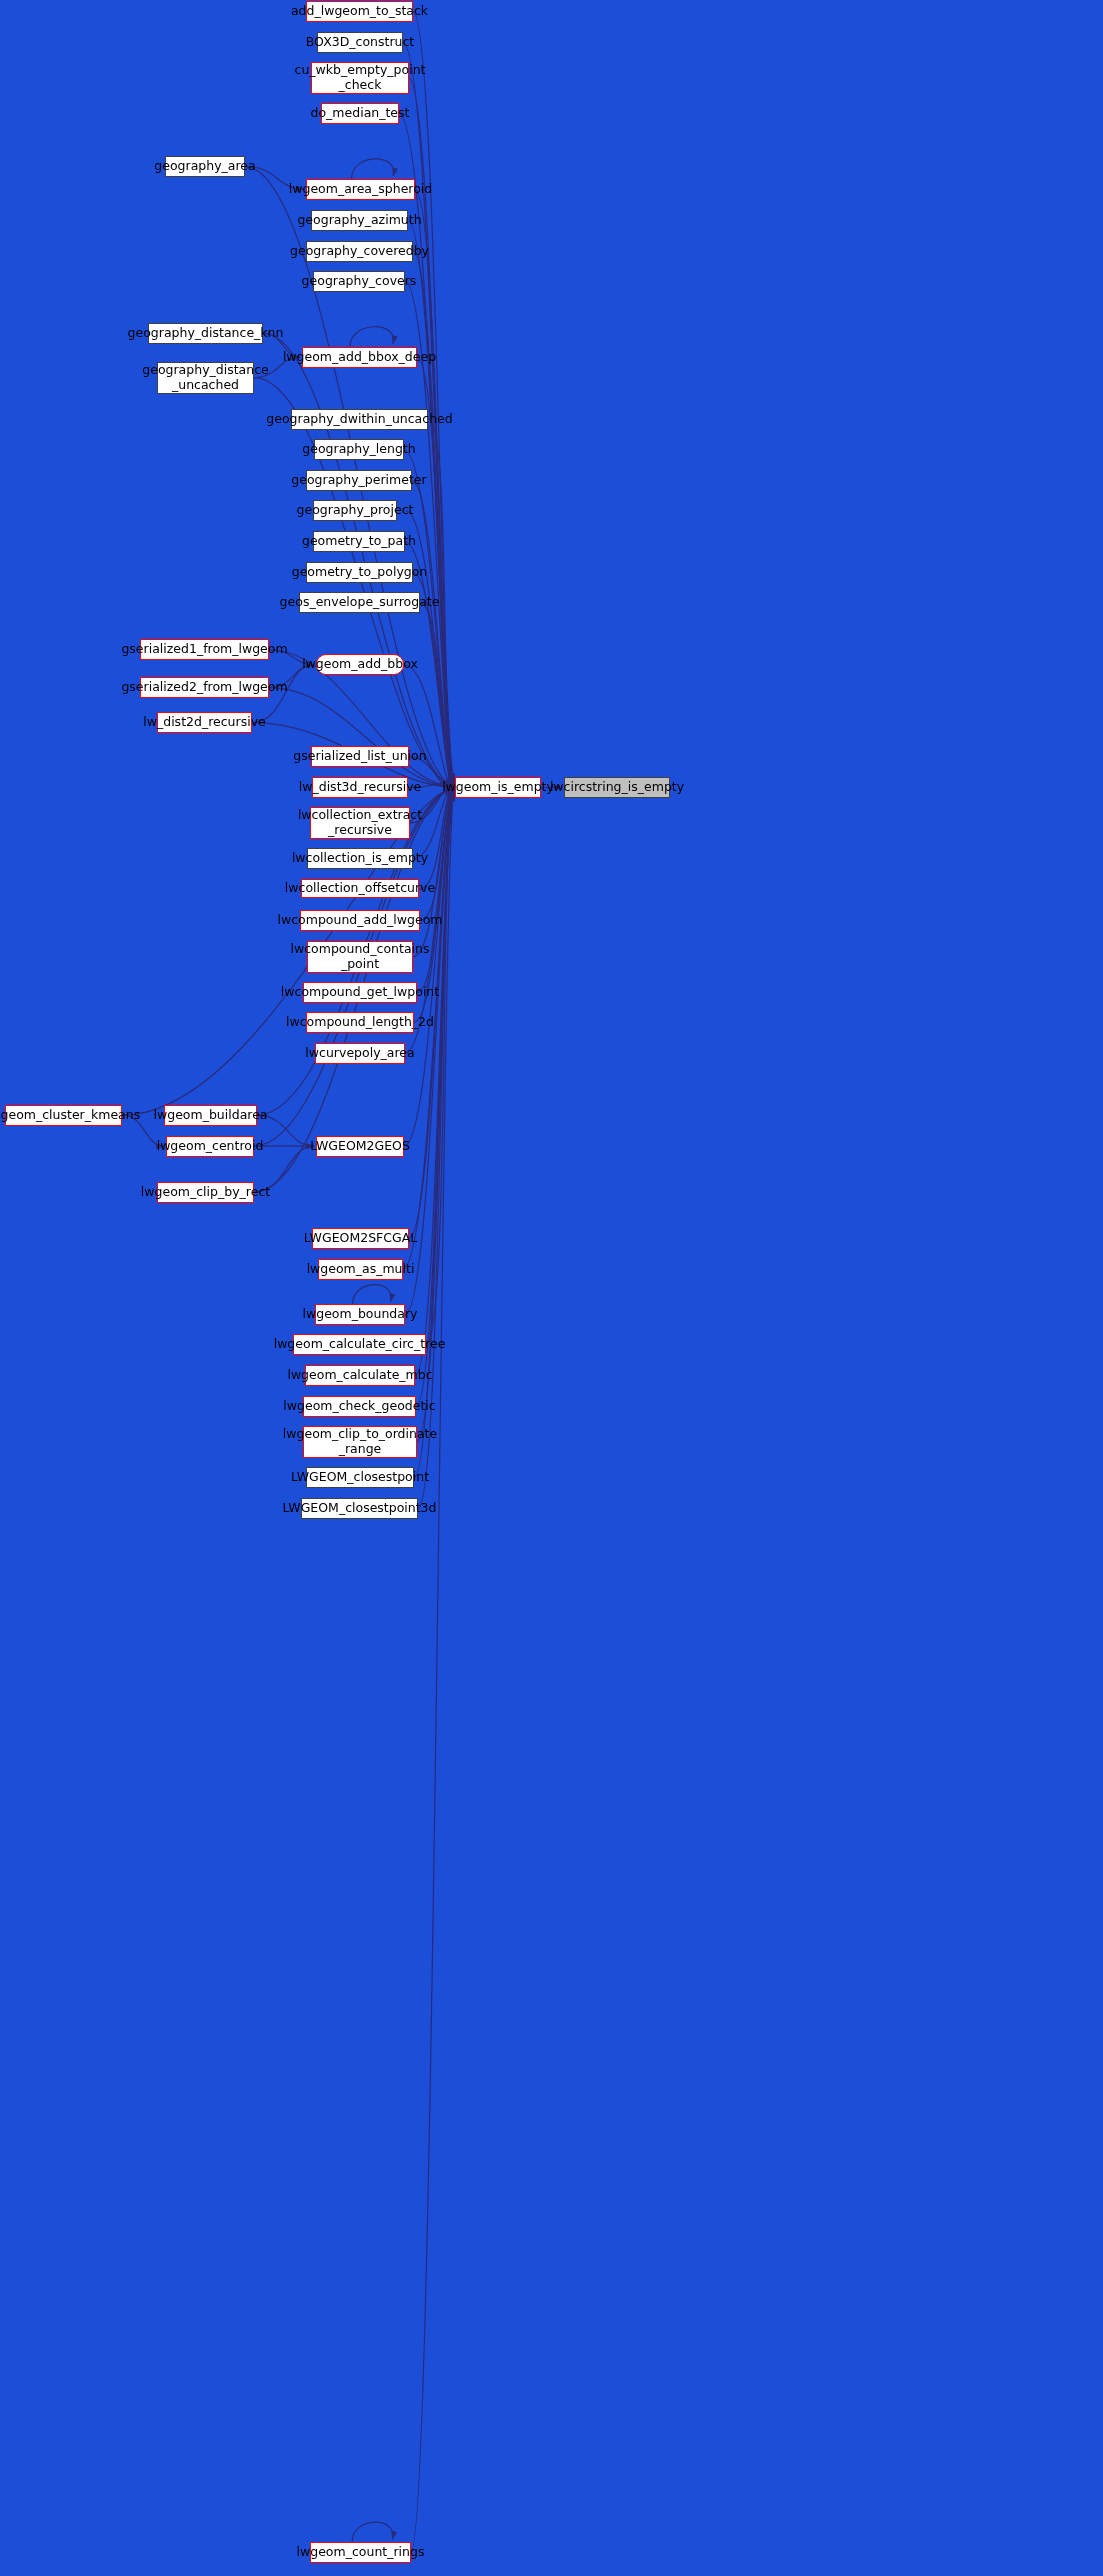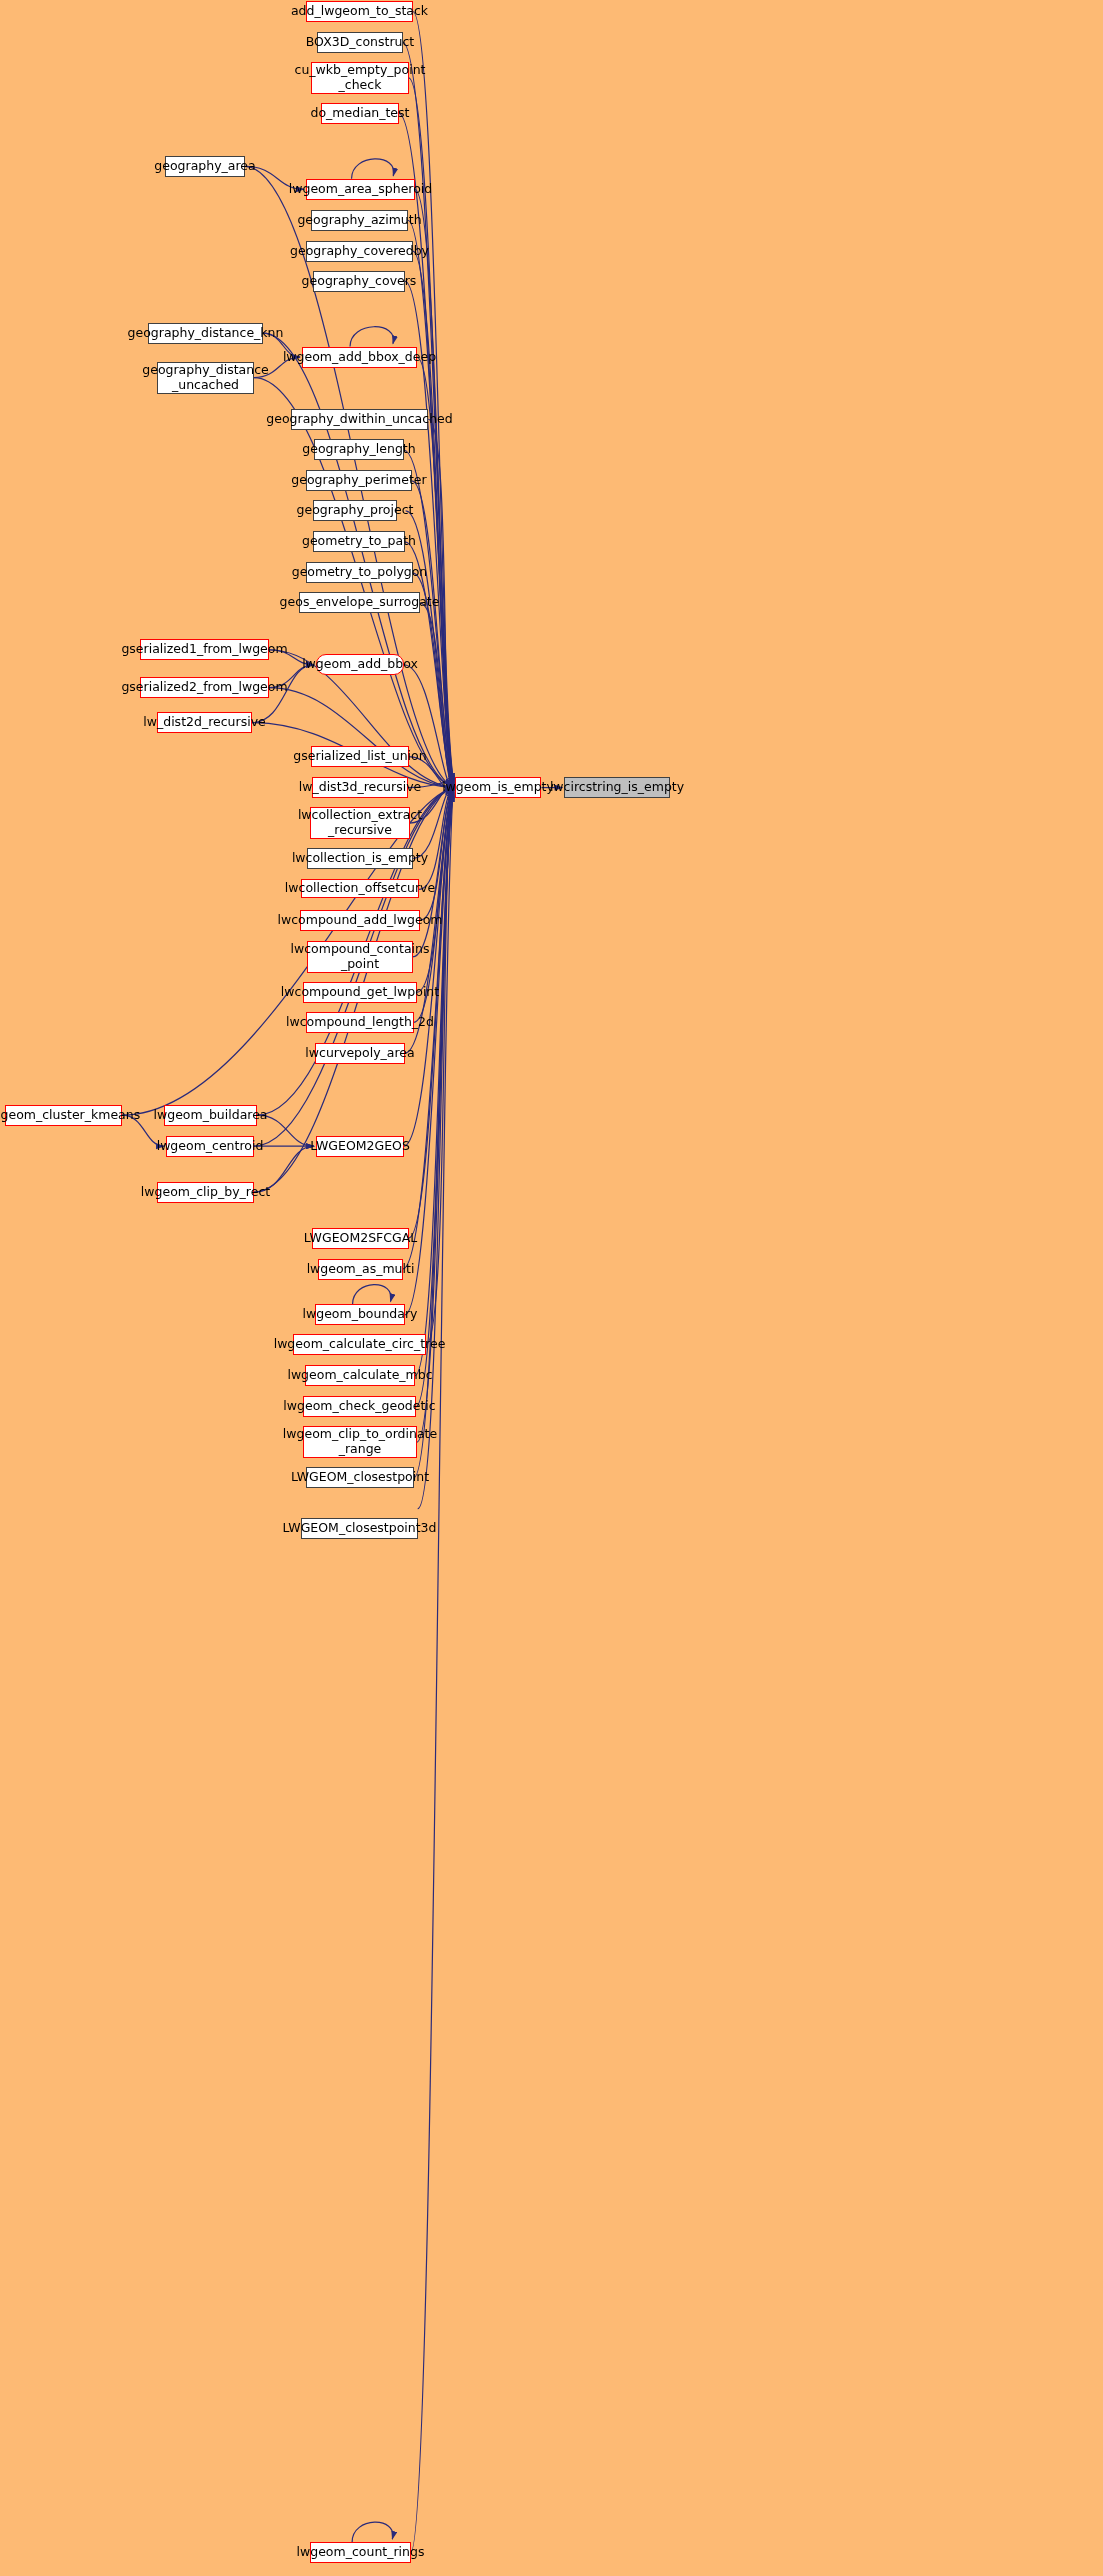--- a/index.html
+++ b/index.html
@@ -4,21 +4,21 @@
 <style>
   html, body {
     margin: 0;
     padding: 0;
     background: #ffffff;
   }
   #graph {
     position: relative;
     width: 1104px;
     height: 2576px;
-    background: #fdba74;
+    background: #1d4ed8;
     font-family: "DejaVu Sans", sans-serif;
     overflow: hidden;
   }
   #edges {
     position: absolute;
     left: 0;
     top: 0;
     width: 1104px;
     height: 2576px;
     pointer-events: none;
@@ -170,16 +170,16 @@
     <div class="node" style="left: 157px; top: 1182px; width: 97px; height: 21px;">lwgeom_clip_by_rect</div>
     <div class="node" style="left: 312px; top: 1228px; width: 97px; height: 21px;">LWGEOM2SFCGAL</div>
     <div class="node" style="left: 318px; top: 1259px; width: 85px; height: 21px;">lwgeom_as_multi</div>
     <div class="node" style="left: 315px; top: 1304px; width: 90px; height: 21px;">lwgeom_boundary</div>
     <div class="node" style="left: 293px; top: 1334px; width: 133px; height: 21px;">lwgeom_calculate_circ_tree</div>
     <div class="node" style="left: 305px; top: 1365px; width: 110px; height: 21px;">lwgeom_calculate_mbc</div>
     <div class="node" style="left: 303px; top: 1396px; width: 113px; height: 21px;">lwgeom_check_geodetic</div>
     <div class="node" style="left: 303px; top: 1426px; width: 114px; height: 32px;">lwgeom_clip_to_ordinate
 _range</div>
     <div class="node black" style="left: 306px; top: 1467px; width: 108px; height: 21px;">LWGEOM_closestpoint</div>
-    <div class="node black" style="left: 301px; top: 1498px; width: 117px; height: 21px; margin-top: 20px;">LWGEOM_closestpoint3d</div>
+    <div class="node black" style="left: 301px; top: 1498px; width: 117px; height: 21px;">LWGEOM_closestpoint3d</div>
     <div class="node" style="left: 310px; top: 2542px; width: 101px; height: 21px;">lwgeom_count_rings</div>
   </div>
 
 
 </body></html>

